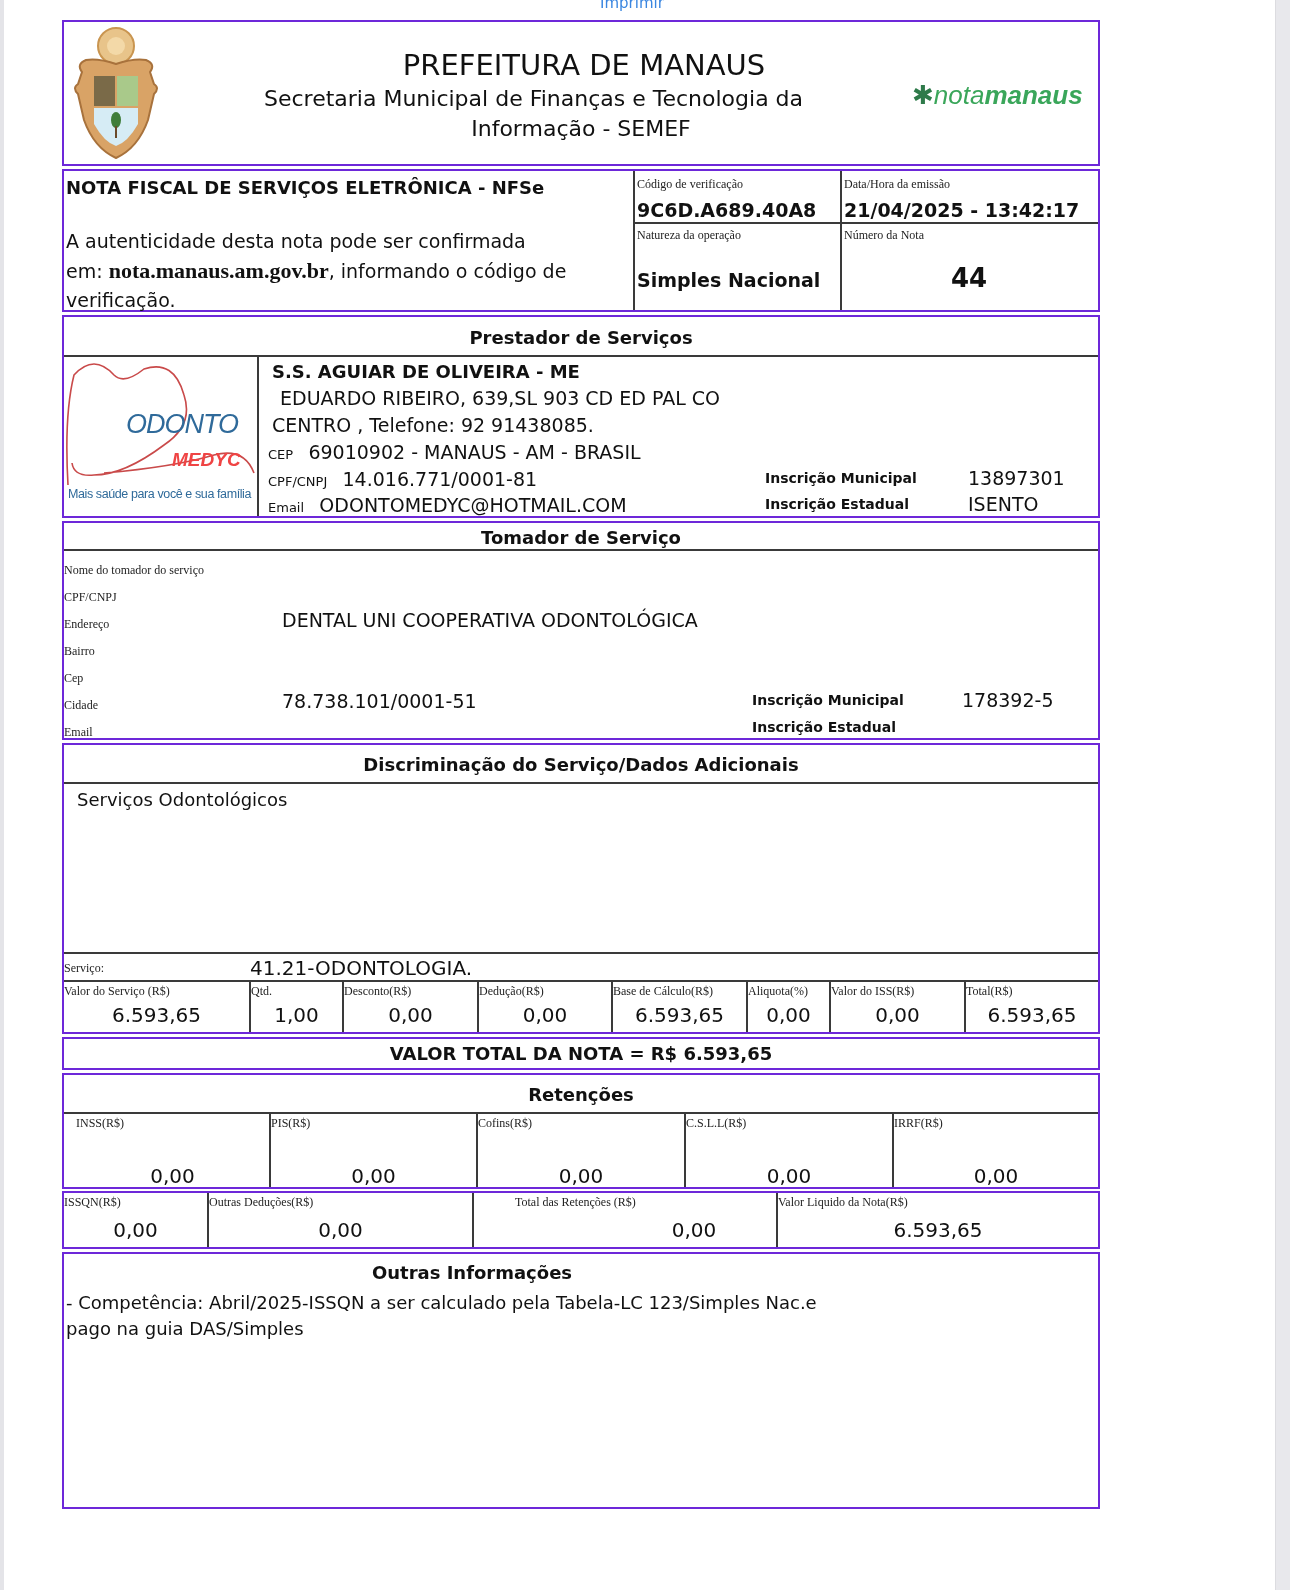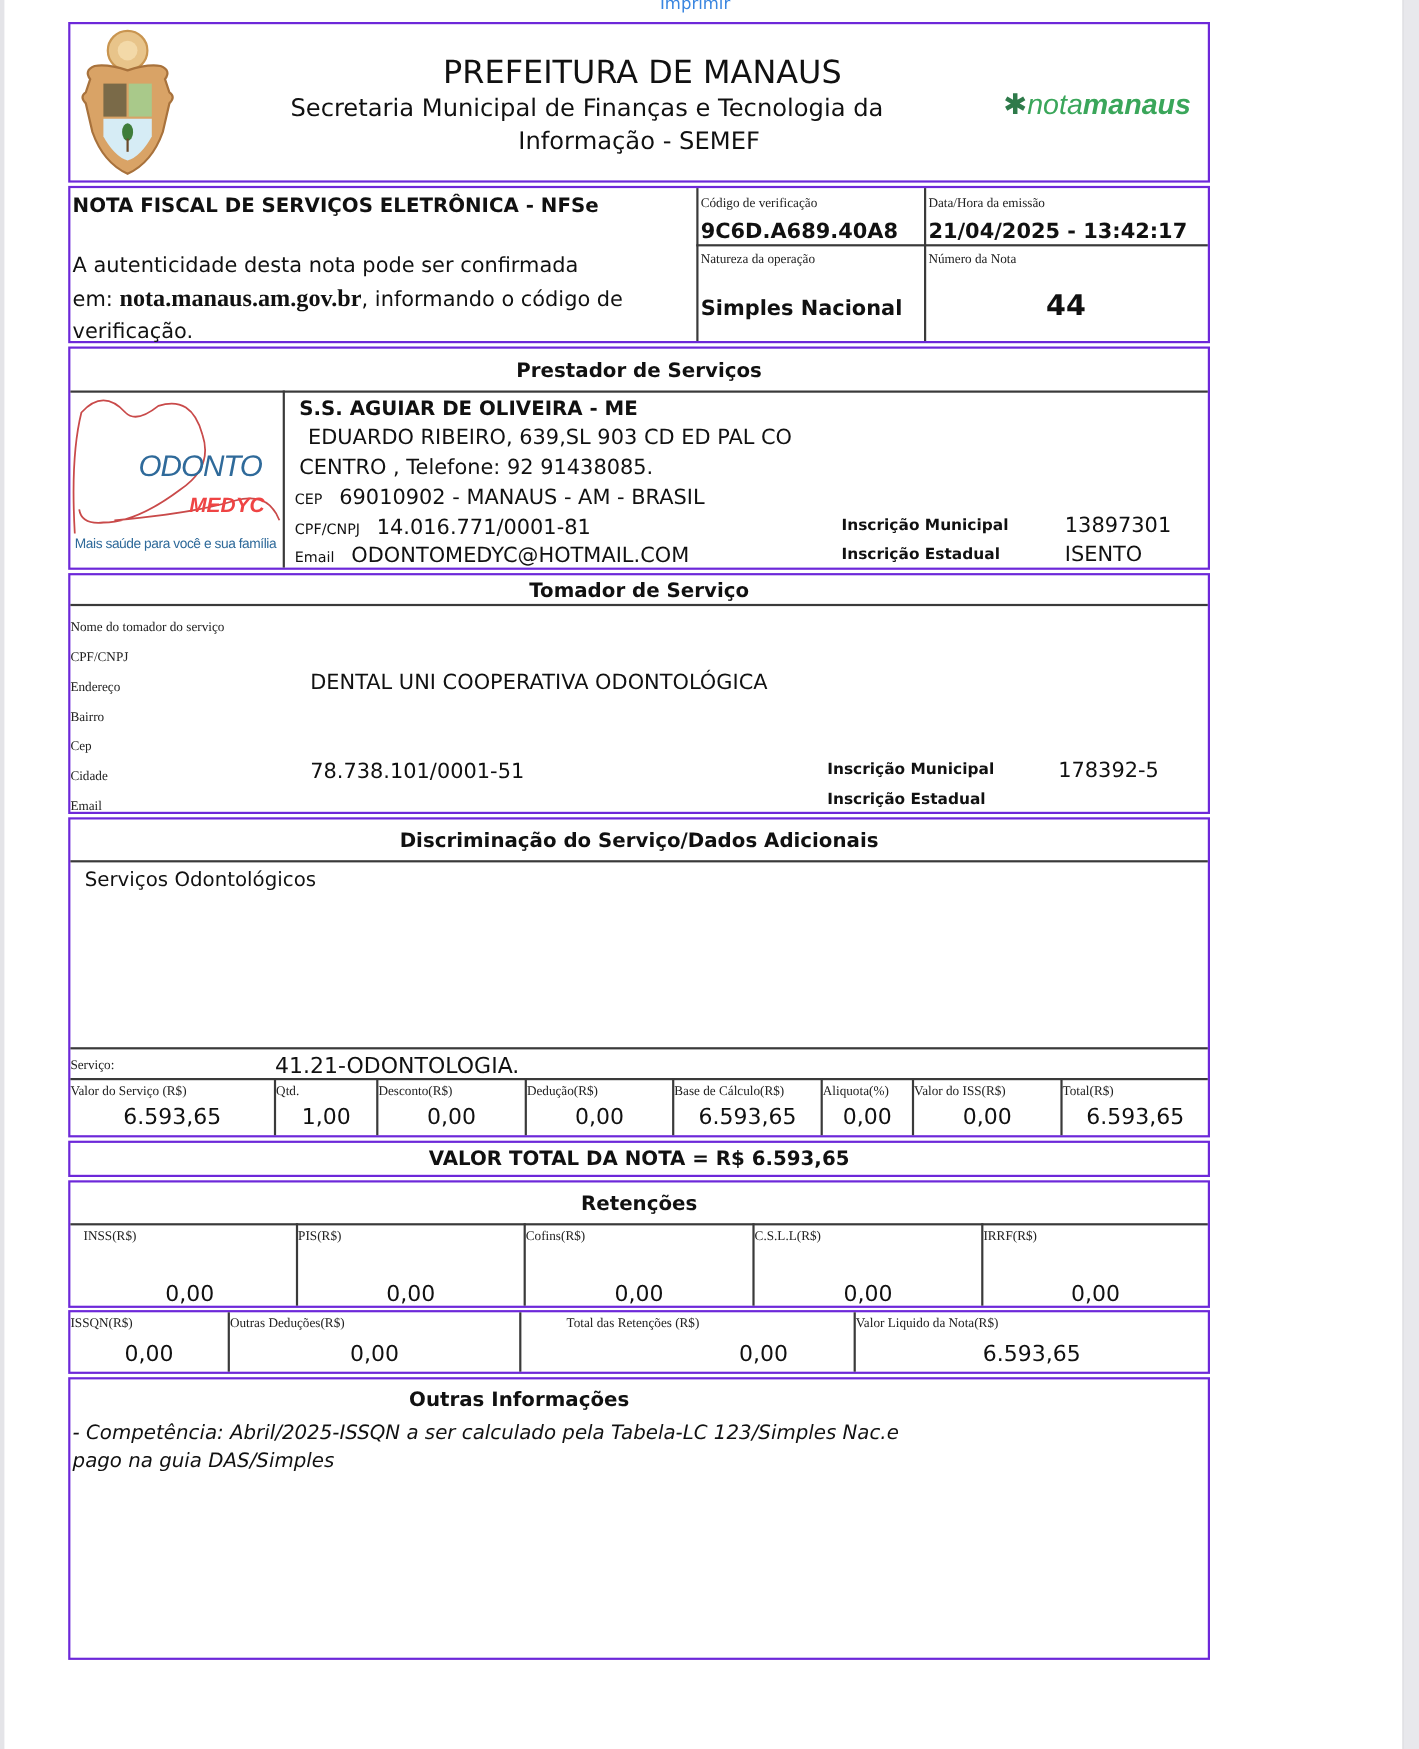--- a/index.html
+++ b/index.html
@@ -216,17 +216,17 @@
     <div class="val" style="text-align:center;margin-top:8px;">0,00</div>
   </div>
   <div class="abs" style="left:714px;top:2px;width:320px;">
     <div class="serif-lbl">Valor Liquido da Nota(R$)</div>
     <div class="val" style="text-align:center;margin-top:8px;">6.593,65</div>
   </div>
 </div>
 
 <div class="box" style="top:1252px;height:257px;">
   <div class="abs bold" style="left:0;top:8px;width:816px;text-align:center;font-size:18px;">Outras Informações</div>
-  <div class="abs" style="left:2px;top:36px;font-size:18px;line-height:26px;font-style:italic;">
+  <div class="abs" style="left:2px;top:36px;font-size:18px;line-height:26px;">
     <div>- Competência: Abril/2025-ISSQN a ser calculado pela Tabela-LC 123/Simples Nac.e</div>
     <div>pago na guia DAS/Simples</div>
   </div>
 </div>
 
 </body></html>

